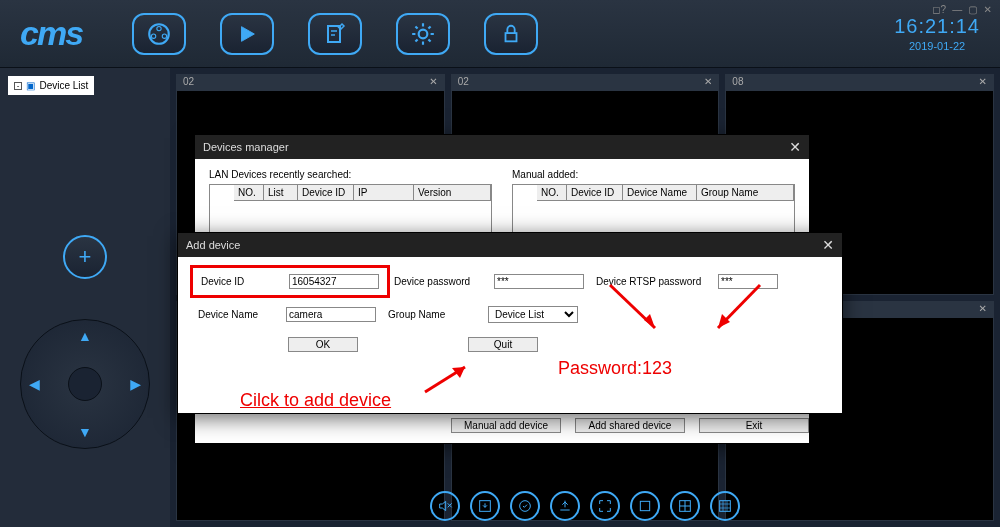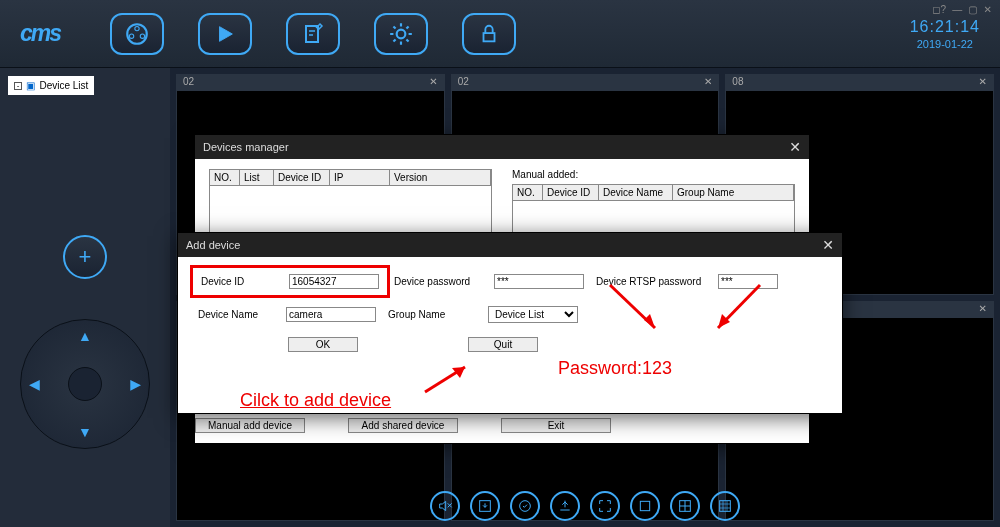--- a/index.html
+++ b/index.html
@@ -1,24 +1,24 @@
 <!DOCTYPE html>
 <html><head>
 <meta charset="utf-8">
 <style>
   * { box-sizing: border-box; margin: 0; padding: 0; font-family: Arial, sans-serif; }
   body { width: 1000px; height: 527px; background: #1a2332; overflow: hidden; position: relative; }
   
   
   .topbar { height: 68px; background: linear-gradient(#2a3442, #1f2935); display: flex; align-items: center; padding: 0 20px; border-bottom: 1px solid #0a1018; }
-  .logo { color: #3fa9f5; font-size: 23px; font-weight: bold; font-style: italic; letter-spacing: -2px; margin-right: 50px; text-transform: lowercase; }
+  .logo { color: #3fa9f5; font-size: 34px; font-weight: bold; font-style: italic; letter-spacing: -2px; margin-right: 50px; text-transform: lowercase; }
   .topbtn { width: 54px; height: 42px; border: 2px solid #3fa9f5; border-radius: 12px; display: flex; align-items: center; justify-content: center; margin-right: 34px; cursor: pointer; background: linear-gradient(#2a3442,#1a2332); }
   .topbtn svg { stroke: #3fa9f5; fill: none; }
   .clock { margin-left: auto; text-align: center; color: #3fa9f5; }
-  .clock .time { font-size: 16px; letter-spacing: 1px; }
+  .clock .time { font-size: 20px; letter-spacing: 1px; }
   .clock .date { font-size: 11px; margin-top: 2px; }
   .winctrl { position: absolute; top: 4px; right: 8px; display: flex; gap: 6px; color: #888; font-size: 10px; }
   .winctrl span { cursor: pointer; }
 
   
   .main { display: flex; height: 459px; }
   .sidebar { width: 170px; background: #232c3a; padding: 8px; display: flex; flex-direction: column; }
   .devtree { background: #fff; font-size: 10px; padding: 4px 6px; color: #000; display: inline-flex; align-items: center; gap: 4px; width: fit-content; }
   .devtree .box { width: 8px; height: 8px; border: 1px solid #555; display: inline-block; text-align: center; line-height: 6px; font-size: 8px; }
   .addbtn { width: 44px; height: 44px; border-radius: 50%; border: 2px solid #3fa9f5; display: flex; align-items: center; justify-content: center; color: #3fa9f5; font-size: 22px; margin: 140px auto 0; cursor: pointer; background: linear-gradient(#2a3442,#1a2332);}
@@ -41,23 +41,23 @@
 
   
   .modal { position: absolute; background: #fff; border: 1px solid #000; box-shadow: 0 4px 20px rgba(0,0,0,.6); }
   .modal .titlebar { background: #222; color: #ddd; font-size: 11px; padding: 4px 8px; display: flex; justify-content: space-between; align-items: center; }
   .modal .titlebar .x { cursor: pointer; font-size: 14px; }
   .dm { left: 194px; top: 134px; width: 616px; height: 310px; }
   .dm-body { padding: 10px 14px; font-size: 11px; color: #000; display: flex; gap: 20px; height: 258px; }
   .dm-col { flex: 1; display: flex; flex-direction: column; }
   .dm-label { font-size: 10px; margin-bottom: 4px; }
   .dm-table { border: 1px solid #888; flex: 1; background: #fff; }
-  .dm-table .hdr { display: flex; background: #eee; border-bottom: 1px solid #888; }
+  .dm-table .hdr { display: flex; background: #eee; border-bottom: 1px solid #888; margin-left: 24px; }
   .dm-table .hdr span { font-size: 10px; padding: 2px 4px; border-right: 1px solid #888; }
-  .dm-foot { position: absolute; bottom: 10px; left: 0; right: 0; display: flex; justify-content: flex-start; gap: 43px; }
+  .dm-foot { position: absolute; bottom: 10px; left: 0; right: 0; display: flex; justify-content: flex-end; gap: 14px; }
   .winbtn { font-size: 10px; padding: 1px 0; width: 110px; border: 1px solid #888; background: #eee; cursor: pointer; text-align: center; }
 
   
   .ad { left: 177px; top: 232px; width: 666px; height: 182px; }
   .ad-body { padding: 14px 20px; font-size: 11px; color: #000; }
   .ad-row { display: flex; align-items: center; gap: 12px; margin-bottom: 14px; }
   .ad-row label { width: 76px; font-size: 10px; }
   .ad-row input, .ad-row select { width: 90px; font-size: 10px; padding: 1px 2px; border: 1px solid #888; background: #fff; }
   .highlight { border: 3px solid #e00; padding: 6px 8px; margin: -6px -8px; display: flex; align-items: center; gap: 12px; }
   .ad-btns { display: flex; gap: 110px; margin-left: 90px; }
@@ -222,20 +222,21 @@
     </div>
 </div>
 
 <div class="modal dm">
   <div class="titlebar">
     <span>Devices manager</span>
     <span class="x">✕</span>
   </div>
   <div class="dm-body">
     <div class="dm-col">
+      <div class="dm-label">LAN Devices recently searched:</div>
       <div class="dm-table">
         <div class="hdr">
           <span style="width:30px">NO.</span>
           <span style="width:34px">List</span>
           <span style="width:56px">Device ID</span>
           <span style="width:60px">IP</span>
           <span style="flex:1">Version</span>
         </div>
       </div>
     </div>

